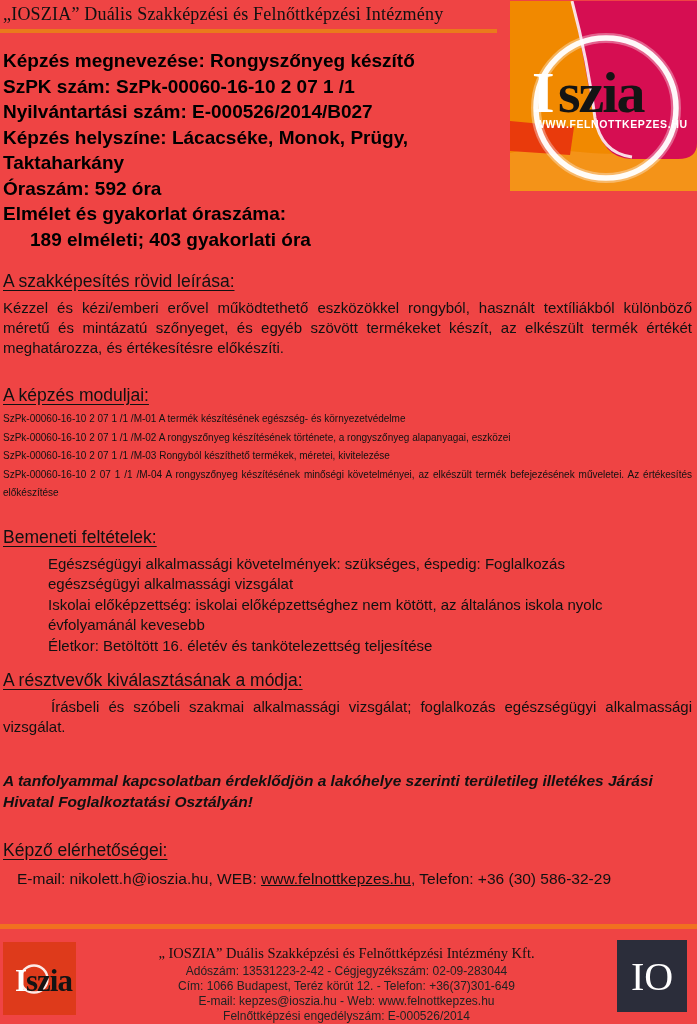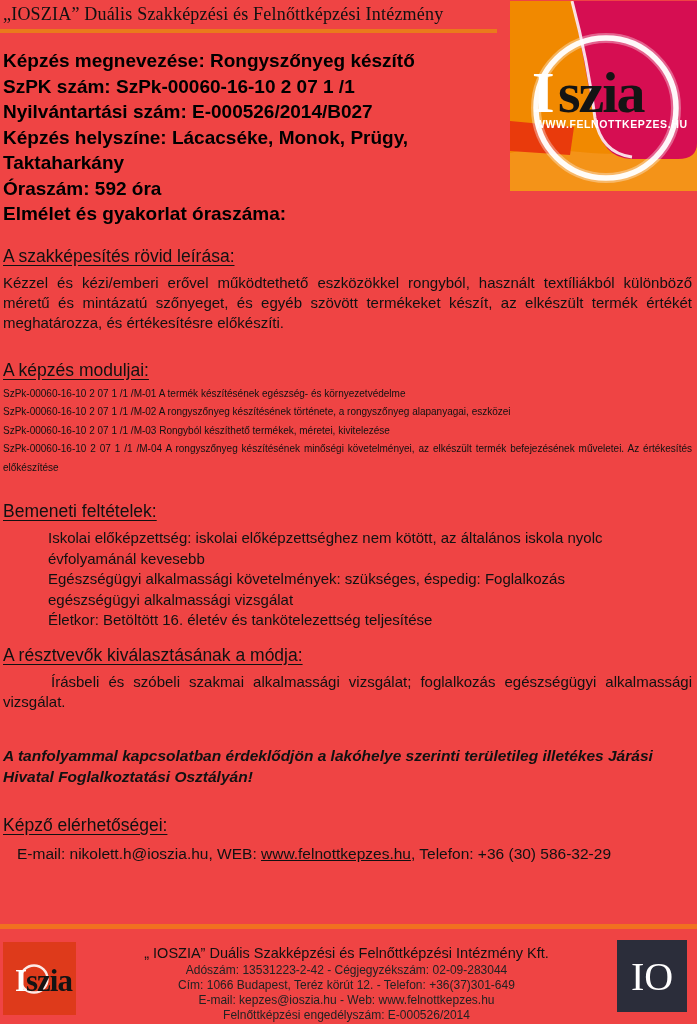--- a/index.html
+++ b/index.html
@@ -72,21 +72,21 @@
     width:697px; height:5px; background:#F17120;
   }
   .footer {
     position:absolute; left:0; top:938px; width:697px;
     display:flex; align-items:flex-start;
   }
   .f-logo-left  { width:73px; height:73px; margin:4px 0 0 3px; flex:0 0 auto; }
   .f-logo-right { width:70px; height:72px; margin:2px 10px 0 0; flex:0 0 auto; }
   .f-center { flex:1 1 auto; text-align:center; padding-top:7px; }
   .f-company {
-    font-family:Liberation Sans, sans-serif;
+    font-family:Liberation Serif, serif;
     font-size:14.5px; color:#111; margin-bottom:2px;
   }
   .f-line { font-size:12px; line-height:15px; color:#222; }
 </style>
 </head>
 <body>
 
 <div class="page">
 
   <div class="top-title">„IOSZIA” Duális Szakképzési és Felnőttképzési Intézmény</div>
@@ -105,39 +105,40 @@
     <text x="25" y="127" font-family="Liberation Sans, sans-serif" font-weight="bold" font-size="10.5" fill="#ffffff" letter-spacing="0.6">WWW.FELNOTTKEPZES.HU</text>
   </svg>
 
   <div class="info">
     <div>Képzés megnevezése: Rongyszőnyeg készítő</div>
     <div>SzPK szám: SzPk-00060-16-10 2 07 1 /1</div>
     <div>Nyilvántartási szám: E-000526/2014/B027</div>
     <div>Képzés helyszíne: Lácacséke, Monok, Prügy, Taktaharkány</div>
     <div>Óraszám: 592 óra</div>
     <div>Elmélet és gyakorlat óraszáma:</div>
+    <div class="indent">189 elméleti; 403 gyakorlati óra</div>
   </div>
 
   <div class="content">
 
     <h2 class="sec h-desc">A szakképesítés rövid leírása:</h2>
     <p class="body">Kézzel és kézi/emberi erővel működtethető eszközökkel rongyból, használt textíliákból különböző méretű és mintázatú szőnyeget, és egyéb szövött termékeket készít, az elkészült termék értékét meghatározza, és értékesítésre előkészíti.</p>
 
     <h2 class="sec h-mod">A képzés moduljai:</h2>
     <div class="modules">
       <div>SzPk-00060-16-10 2 07 1 /1 /M-01 A termék készítésének egészség- és környezetvédelme</div>
       <div>SzPk-00060-16-10 2 07 1 /1 /M-02 A rongyszőnyeg készítésének története, a rongyszőnyeg alapanyagai, eszközei</div>
       <div>SzPk-00060-16-10 2 07 1 /1 /M-03 Rongyból készíthető termékek, méretei, kivitelezése</div>
       <div>SzPk-00060-16-10 2 07 1 /1 /M-04 A rongyszőnyeg készítésének minőségi követelményei, az elkészült termék befejezésének műveletei. Az értékesítés előkészítése</div>
     </div>
 
     <h2 class="sec h-entry">Bemeneti feltételek:</h2>
     <div class="entry-list">
+      <div>Egészségügyi alkalmassági követelmények: szükséges, éspedig: Foglalkozás egészségügyi alkalmassági vizsgálat</div>
       <div>Iskolai előképzettség: iskolai előképzettséghez nem kötött, az általános iskola nyolc évfolyamánál kevesebb</div>
-      <div>Egészségügyi alkalmassági követelmények: szükséges, éspedig: Foglalkozás egészségügyi alkalmassági vizsgálat</div>
       <div>Életkor: Betöltött 16. életév és tankötelezettség teljesítése</div>
     </div>
 
     <h2 class="sec h-sel">A résztvevők kiválasztásának a módja:</h2>
     <p class="body sel-body">Írásbeli és szóbeli szakmai alkalmassági vizsgálat; foglalkozás egészségügyi alkalmassági vizsgálat.</p>
 
     <div class="notice">A tanfolyammal kapcsolatban érdeklődjön a lakóhelye szerinti területileg illetékes Járási Hivatal Foglalkoztatási Osztályán!</div>
 
     <h2 class="sec h-contact">Képző elérhetőségei:</h2>
     <div class="contact-line"><span>E-mail: nikolett.h@ioszia.hu, WEB: </span><span class="weblink">www.felnottkepzes.hu</span><span>, Telefon: +36 (30) 586-32-29</span></div>

